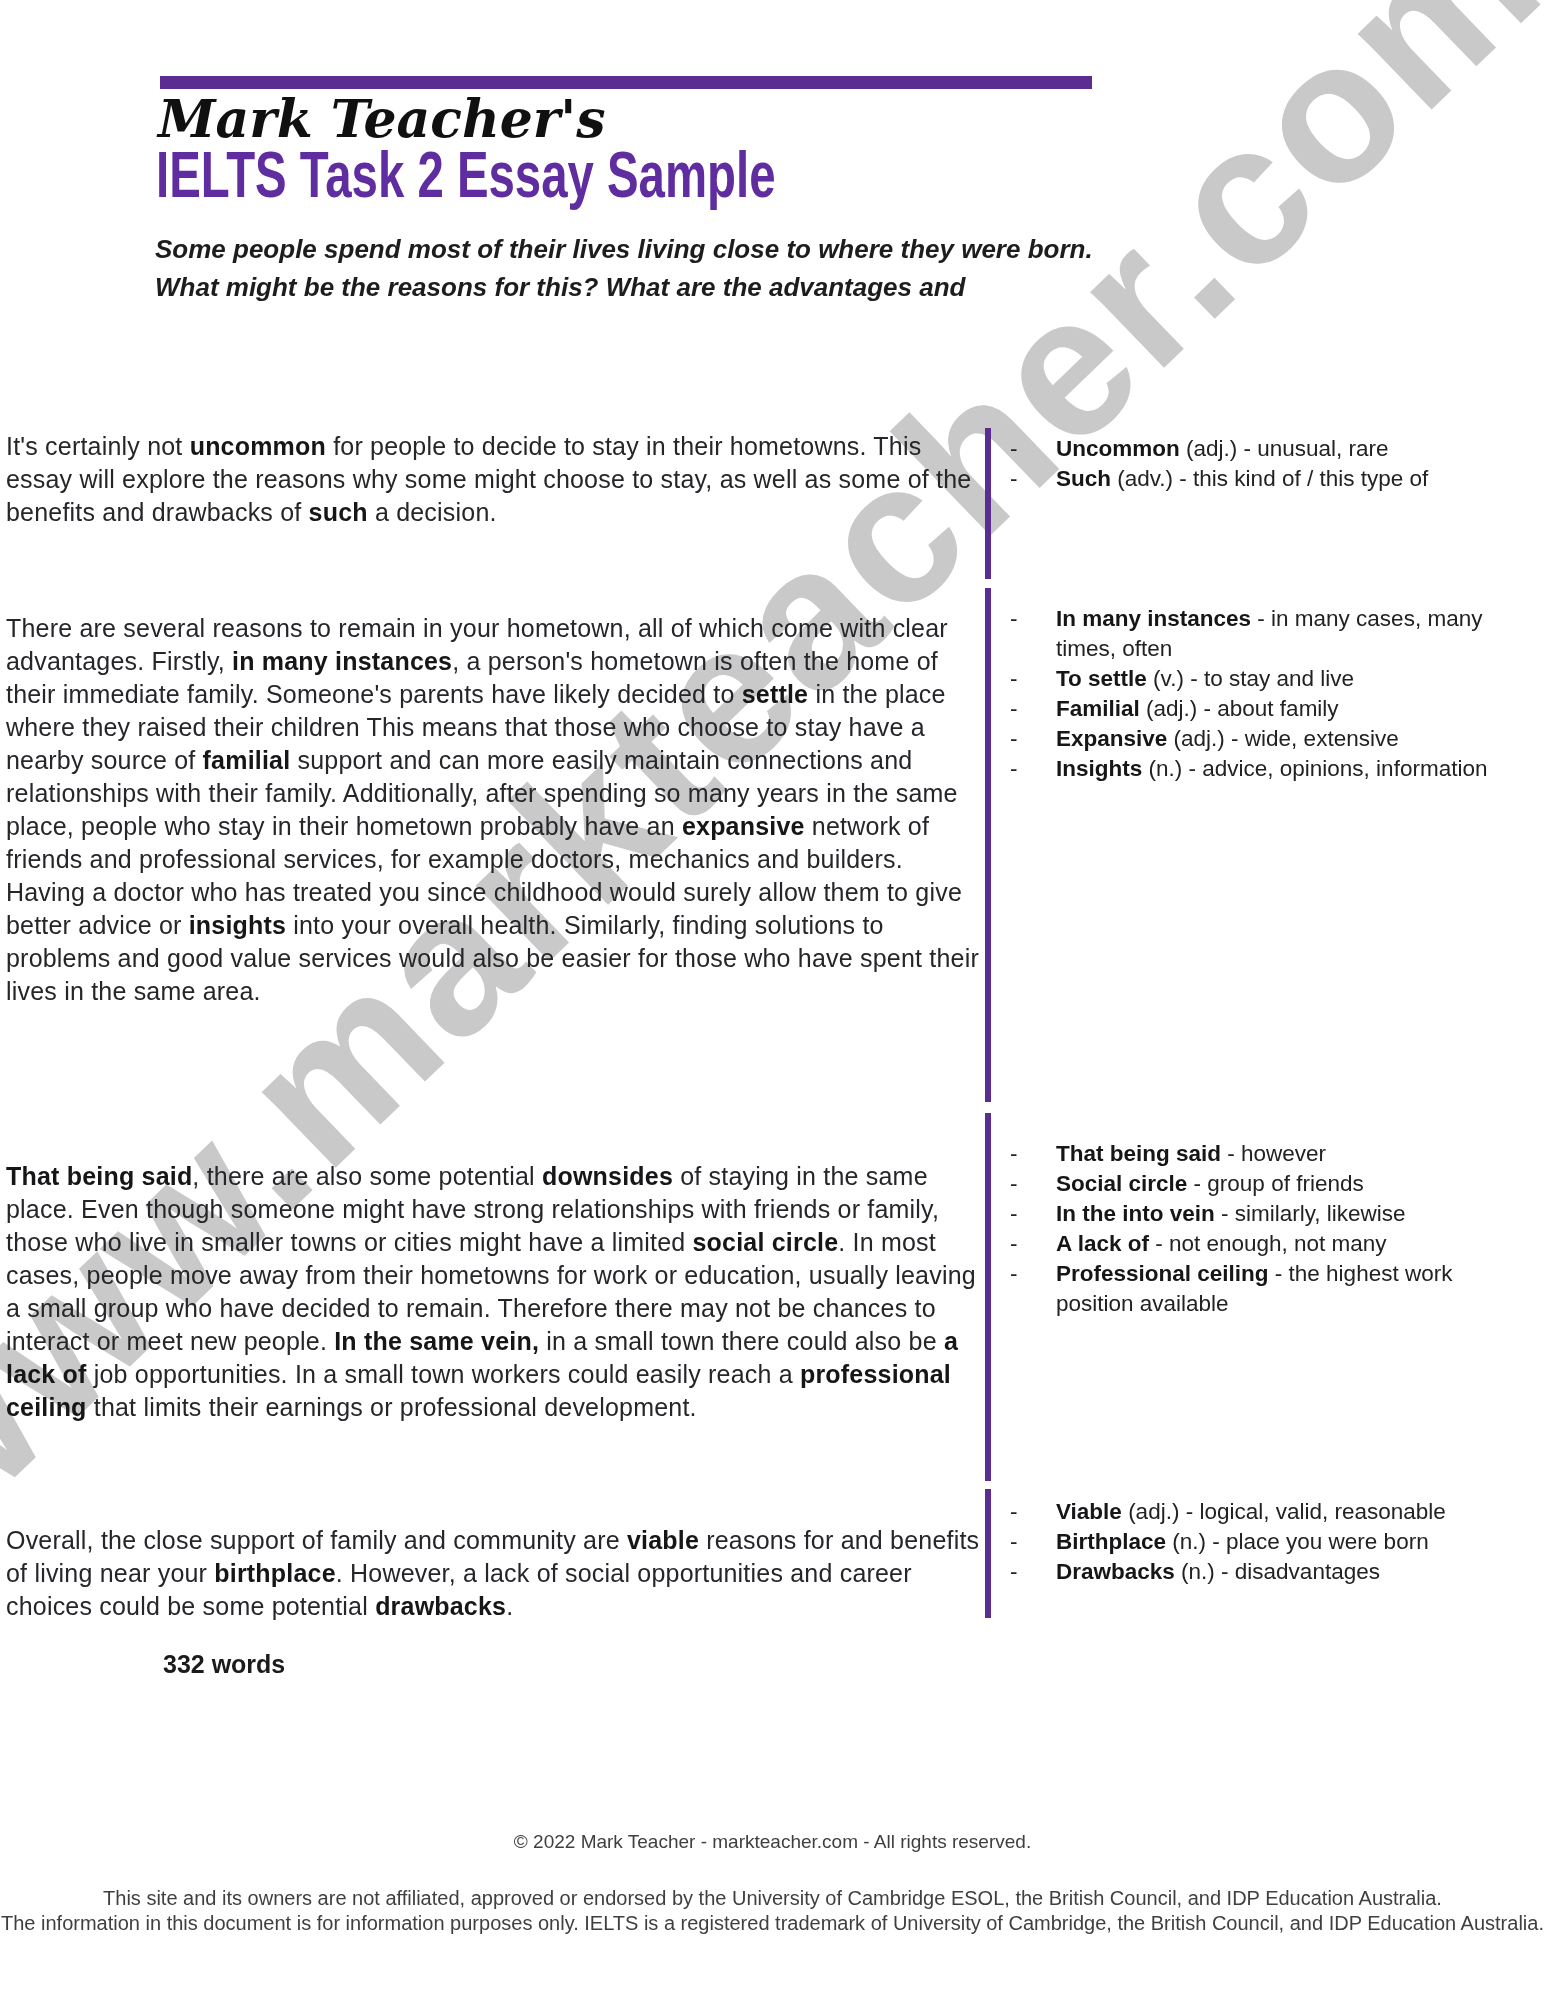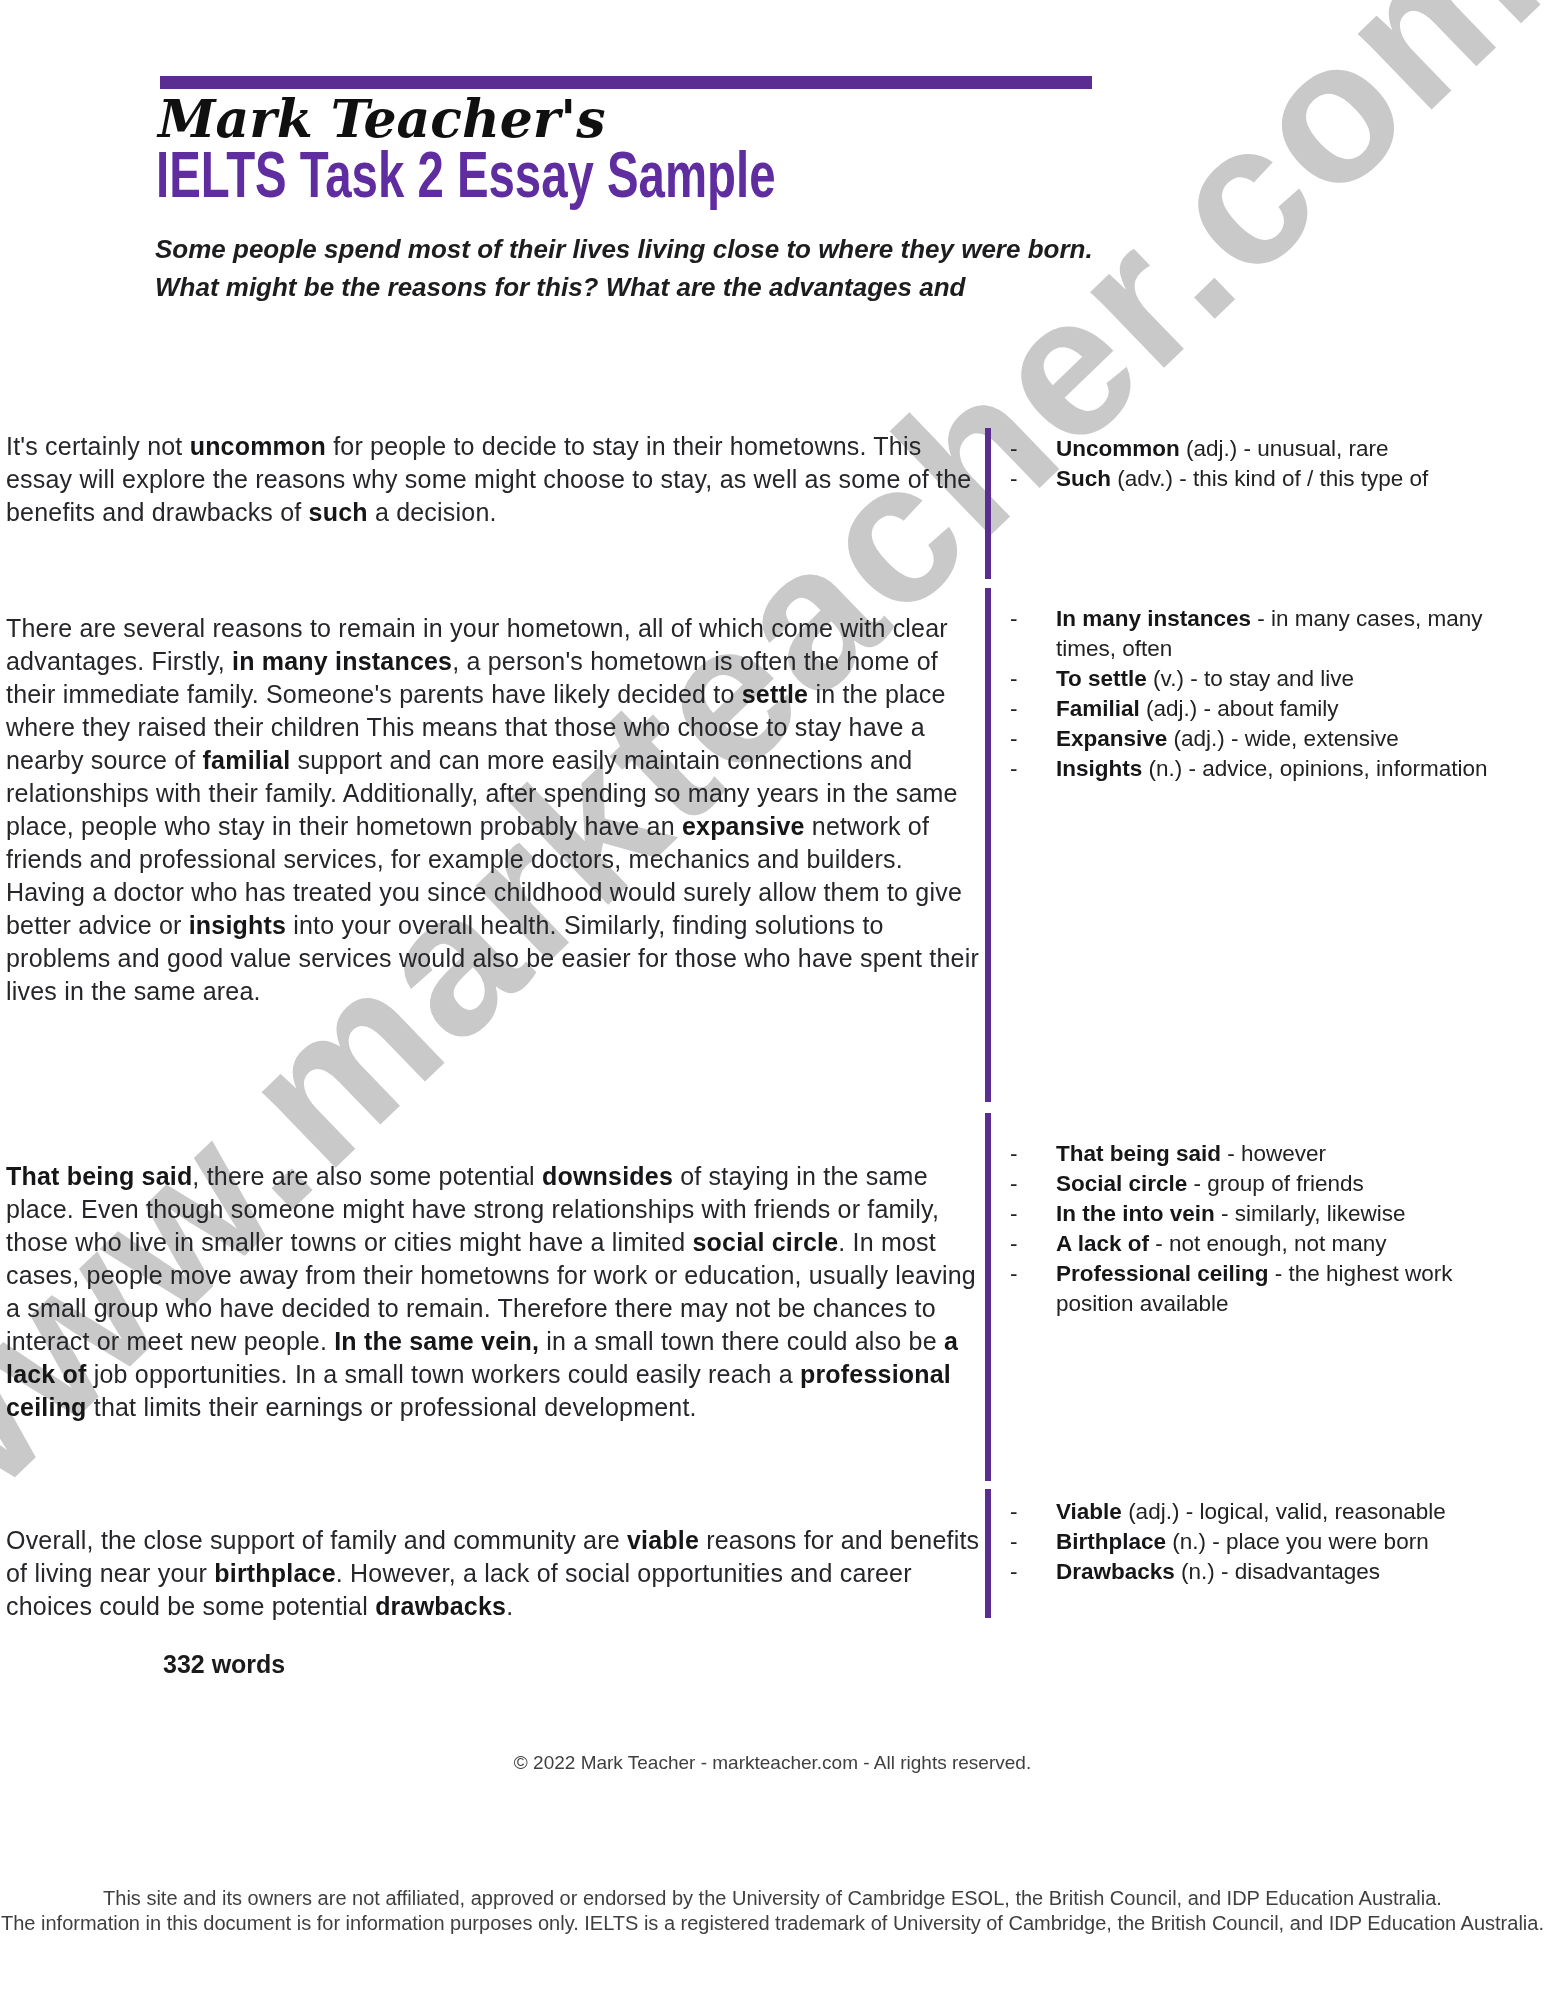--- a/index.html
+++ b/index.html
@@ -24,21 +24,21 @@
   .wordcount{position:absolute;left:163px;top:1650px;font-size:25px;font-weight:bold;color:#1b1b1d;z-index:2;}
   .vseg{position:absolute;left:985px;width:6px;background:#5b2d90;z-index:2;}
   .vs1{top:428px;height:151px;} .vs2{top:588px;height:514px;}
   .vs3{top:1113px;height:368px;} .vs4{top:1489px;height:129px;}
   .vgroup{position:absolute;left:1010px;width:520px;font-size:22.5px;line-height:30px;color:#222225;z-index:2;}
   .vg1{top:434px;} .vg2{top:604px;} .vg3{top:1139px;} .vg4{top:1497px;}
   .vitem{display:flex;}
   .vdash{width:46px;flex:0 0 46px;}
   .vtext{width:470px;}
   .footer-line{position:absolute;left:0;width:1545px;text-align:center;color:#3f3f41;z-index:2;white-space:nowrap;}
-  .fl1{top:1752px;font-size:19px;}
+  .fl1{top:1831px;font-size:19px;}
   .fl2{top:1912px;font-size:20px;}
   .fl3{top:1887px;font-size:20px;}
   .footbar{position:absolute;left:0;top:1902px;width:1545px;height:86px;background:#5b2d90;z-index:2;
         display:flex;align-items:center;justify-content:center;}
   .pagenum{color:#ffffff;font-size:37px;letter-spacing:1px;}
 </style>
 </head>
 <body>
 
 <div id="page">

